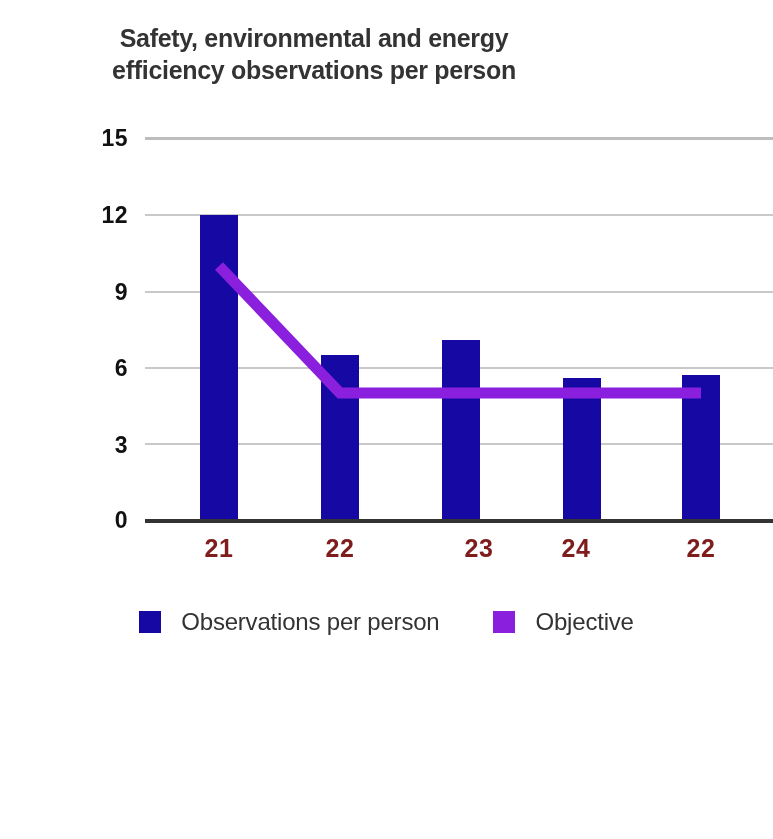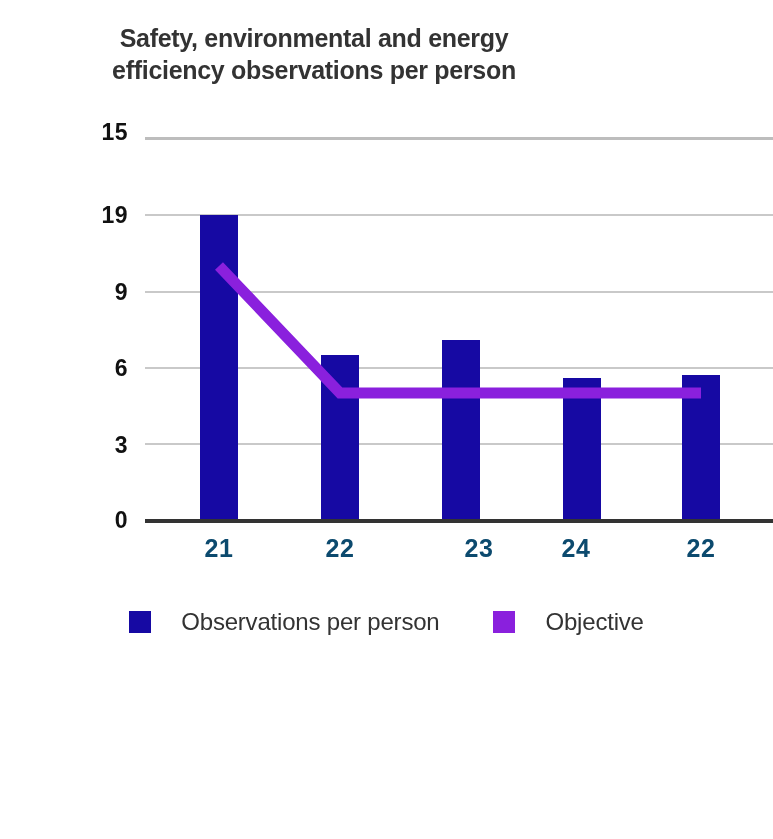--- a/index.html
+++ b/index.html
@@ -78,21 +78,21 @@
     position: absolute;
     width: 38px;
     background: #1609a3;
   }
 
   .xtick {
     position: absolute;
     width: 80px;
     text-align: center;
     top: 534px;
-    color: #0c4a6e;
+    color: #7f1d1d;
     font-size: 25px;
     font-weight: bold;
     letter-spacing: 0.5px;
   }
 
   #objective-svg {
     position: absolute;
     left: 0;
     top: 0;
     width: 773px;
@@ -108,21 +108,21 @@
     top: 608px;
     width: 773px;
     display: flex;
     justify-content: center;
     align-items: center;
     gap: 54px;
   }
   .legend-item {
     display: flex;
     align-items: center;
-    gap: 30px;
+    gap: 20px;
   }
   .legend-swatch {
     width: 22px;
     height: 22px;
     flex: 0 0 auto;
   }
   .legend-label {
     color: #333333;
     font-size: 24px;
     letter-spacing: -0.2px;
@@ -138,22 +138,22 @@
 </div>
 
 <div id="plot">
 
   <div class="gridline top" style="top:137px"></div>
   <div class="gridline" style="top:214px"></div>
   <div class="gridline" style="top:291px"></div>
   <div class="gridline" style="top:367px"></div>
   <div class="gridline" style="top:443px"></div>
 
-  <div class="ytick" style="top:121px">15</div>
-  <div class="ytick" style="top:204px">19</div>
+  <div class="ytick" style="top:127px">15</div>
+  <div class="ytick" style="top:204px">12</div>
   <div class="ytick" style="top:281px">9</div>
   <div class="ytick" style="top:357px">6</div>
   <div class="ytick" style="top:434px">3</div>
   <div class="ytick" style="top:509px">0</div>
 
   <div class="bar" style="left:200px; top:215px; height:306px;"></div>
   <div class="bar" style="left:321px; top:355px; height:166px;"></div>
   <div class="bar" style="left:442px; top:340px; height:181px;"></div>
   <div class="bar" style="left:563px; top:378px; height:143px;"></div>
   <div class="bar" style="left:682px; top:375px; height:146px;"></div>

